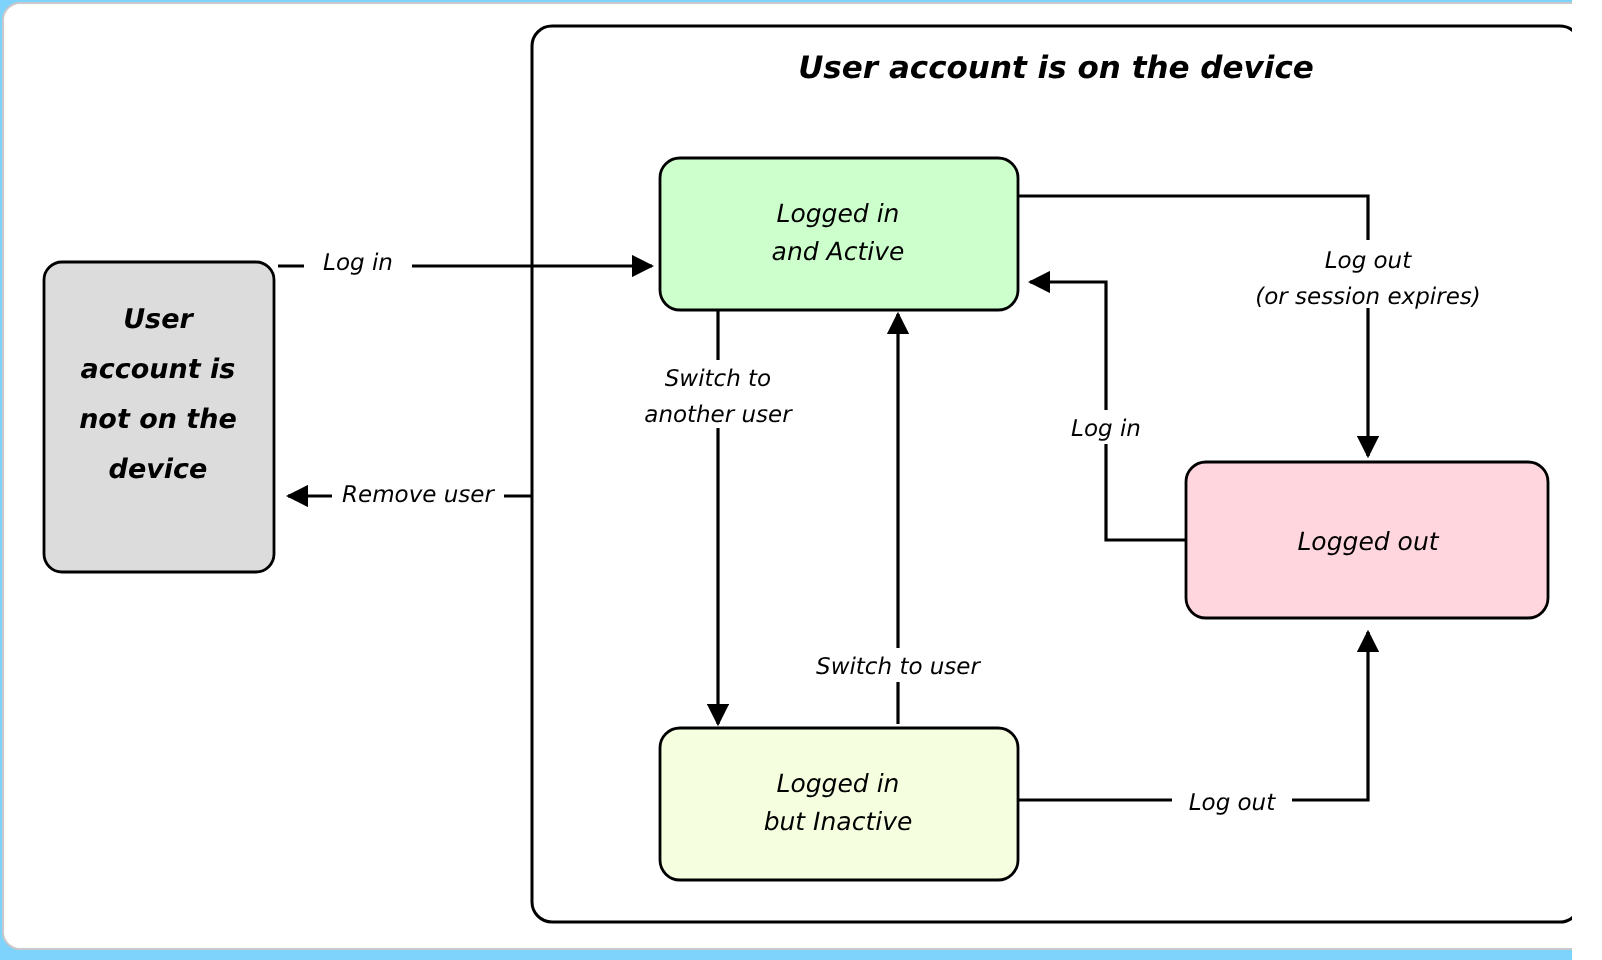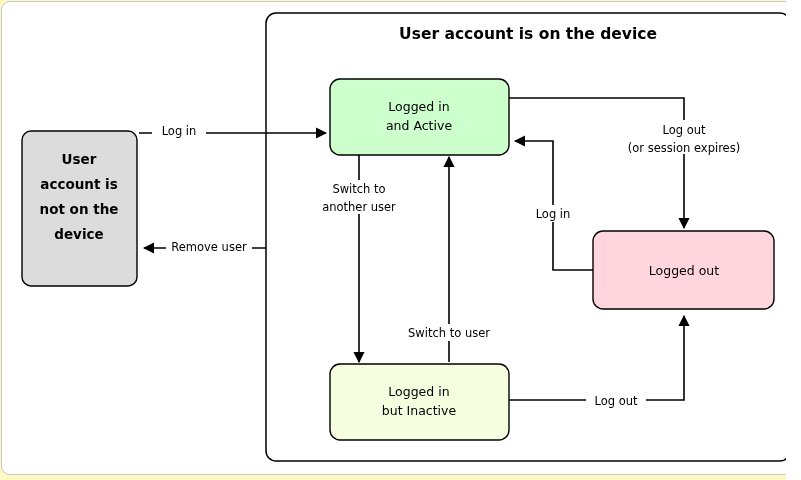--- a/index.html
+++ b/index.html
@@ -8,22 +8,23 @@
     padding: 0;
     background: #ffffff;
   }
   body {
     font-family: "DejaVu Sans", sans-serif;
   }
   #canvas {
     position: relative;
     width: 786px;
     height: 480px;
-    background: #fef9c3;
+    background: #7dd3fc;
     overflow: hidden;
+    font-style: italic;
   }
   .page-frame {
     position: absolute;
     left: 1px;
     top: 1px;
     width: 797px;
     height: 474px;
     border: 1px solid #c9c9c9;
     border-radius: 9px;
     background: #ffffff;

